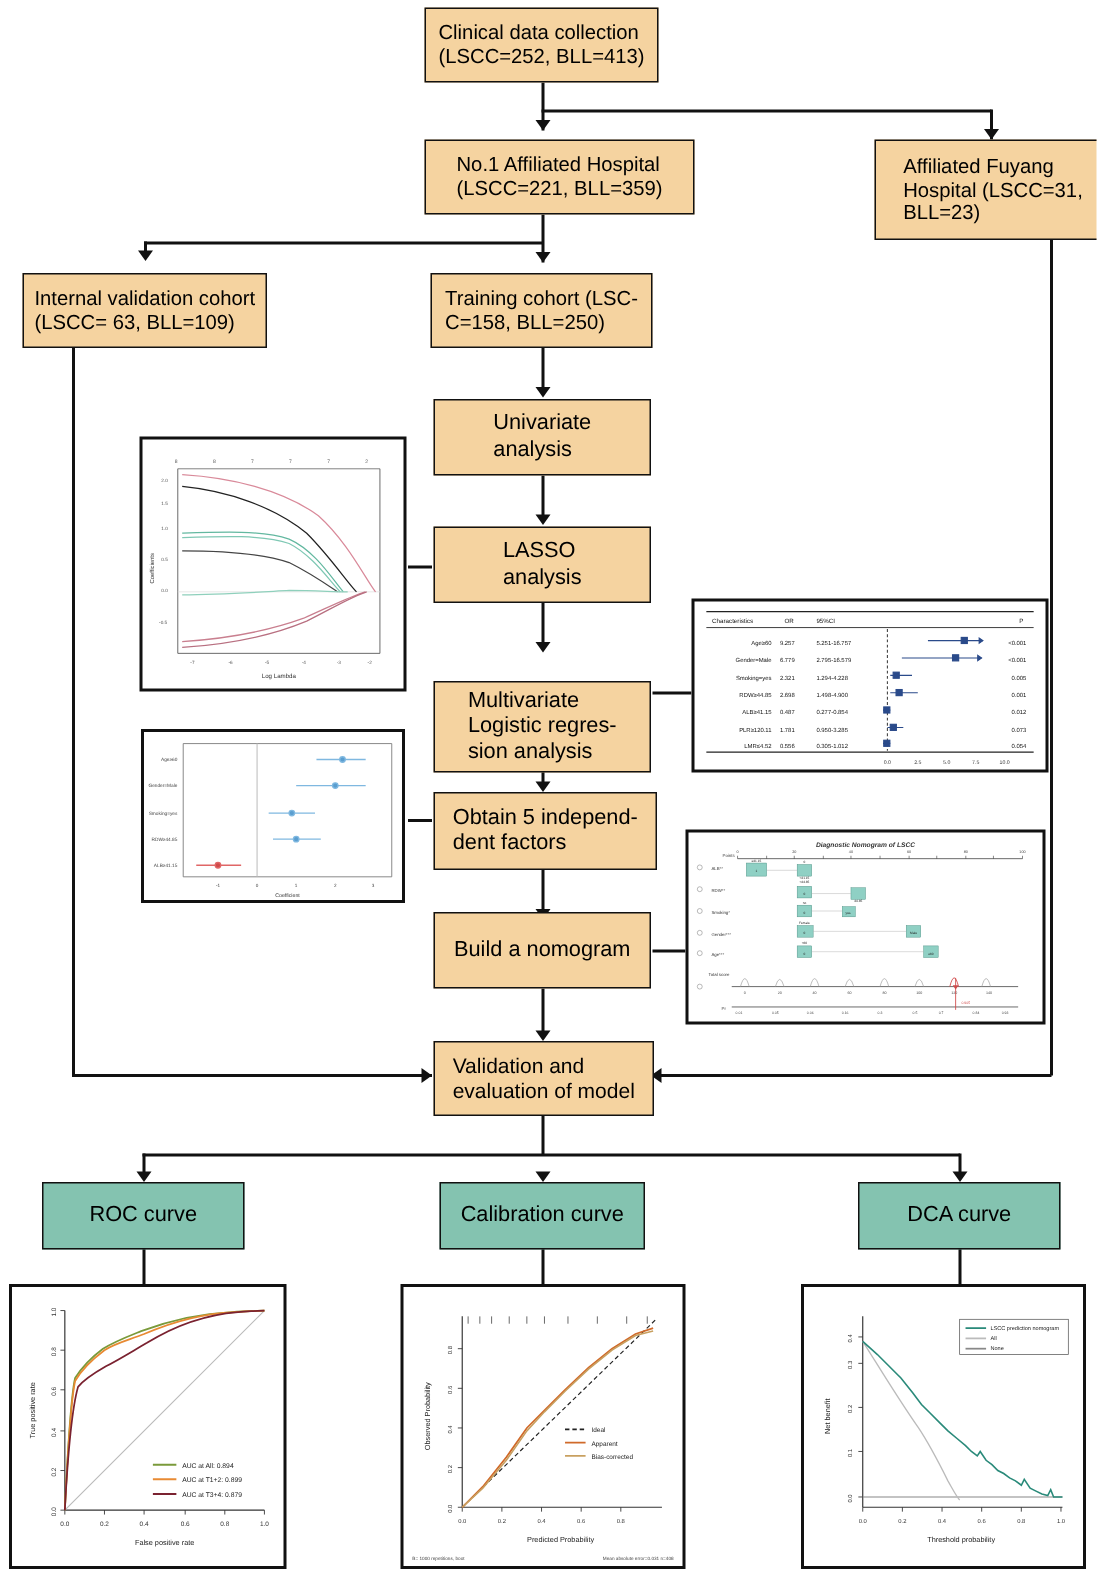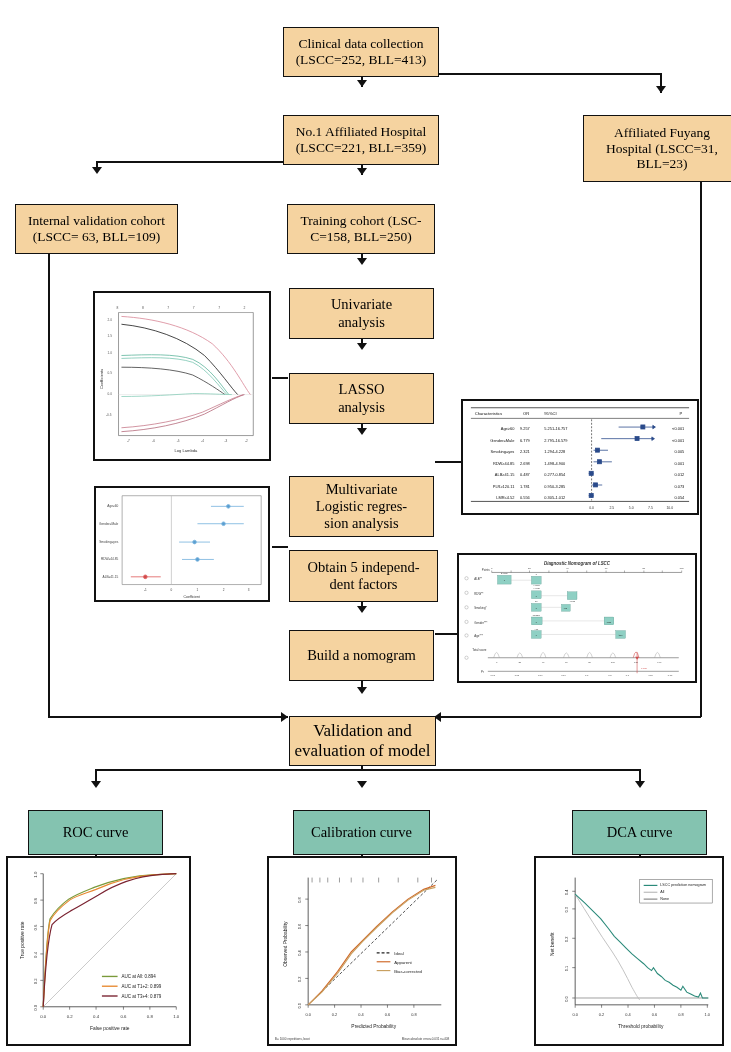--- a/index.html
+++ b/index.html
@@ -10,25 +10,23 @@
     overflow:hidden;
   }
   #root{position:absolute;inset:0;}
 
   
   .box{
     position:absolute;
     box-sizing:border-box;
     border:1.4px solid #111;
     display:flex;align-items:center;justify-content:center;
-    text-align:center;
     line-height:1.18;
-    font-family:Liberation Serif, serif;
+    font-family:Liberation Sans, sans-serif;
     z-index:5;
-    margin-top:22px;
   }
   .tan{background:#F5D3A0;}
   .green{background:#84C3B0;}
   .box span{display:block;padding:0 3px;}
 
   
   .ln{position:absolute;background:#111;z-index:2;}
   .lnv{width:1.6px;}
   .lnh{height:1.6px;}
   .arrow{
@@ -121,21 +119,21 @@
   <div class="ln lnv" style="left:361px;top:832px;height:24px;"></div>
   <div class="ln lnv" style="left:639px;top:832px;height:24px;"></div>
 
   <div class="box tan" style="left:283px;top:5px;width:156px;height:50px;font-size:13.5px;">
     <div>
       <span>Clinical data collection</span>
       <span>(LSCC=252, BLL=413)</span>
     </div>
   </div>
 
-  <div class="box tan" style="left:283px;top:93px;width:156px;height:50px;font-size:13.5px;">
+  <div class="box tan" style="left:283px;top:93px;width:180px;height:50px;font-size:13.5px;">
     <div>
       <span>No.1 Affiliated Hospital</span>
       <span>(LSCC=221, BLL=359)</span>
     </div>
   </div>
 
   <div class="box tan" style="left:583px;top:93px;width:158px;height:67px;font-size:13.5px;">
     <div>
       <span>Affiliated Fuyang</span>
       <span>Hospital (LSCC=31,</span>
@@ -185,21 +183,21 @@
       <span>dent factors</span>
     </div>
   </div>
 
   <div class="box tan" style="left:289px;top:608px;width:145px;height:51px;font-size:14.5px;">
     <div>
       <span>Build a nomogram</span>
     </div>
   </div>
 
-  <div class="box tan" style="left:289px;top:694px;width:147px;height:50px;font-size:17px;">
+  <div class="box tan" style="left:289px;top:694px;width:147px;height:50px;font-size:14px;">
     <div>
       <span>Validation and</span>
       <span>evaluation of  model</span>
     </div>
   </div>
 
   <div class="box green" style="left:28px;top:788px;width:135px;height:45px;font-size:14.5px;">
     <div>
         <span>ROC curve</span>
       </div>

